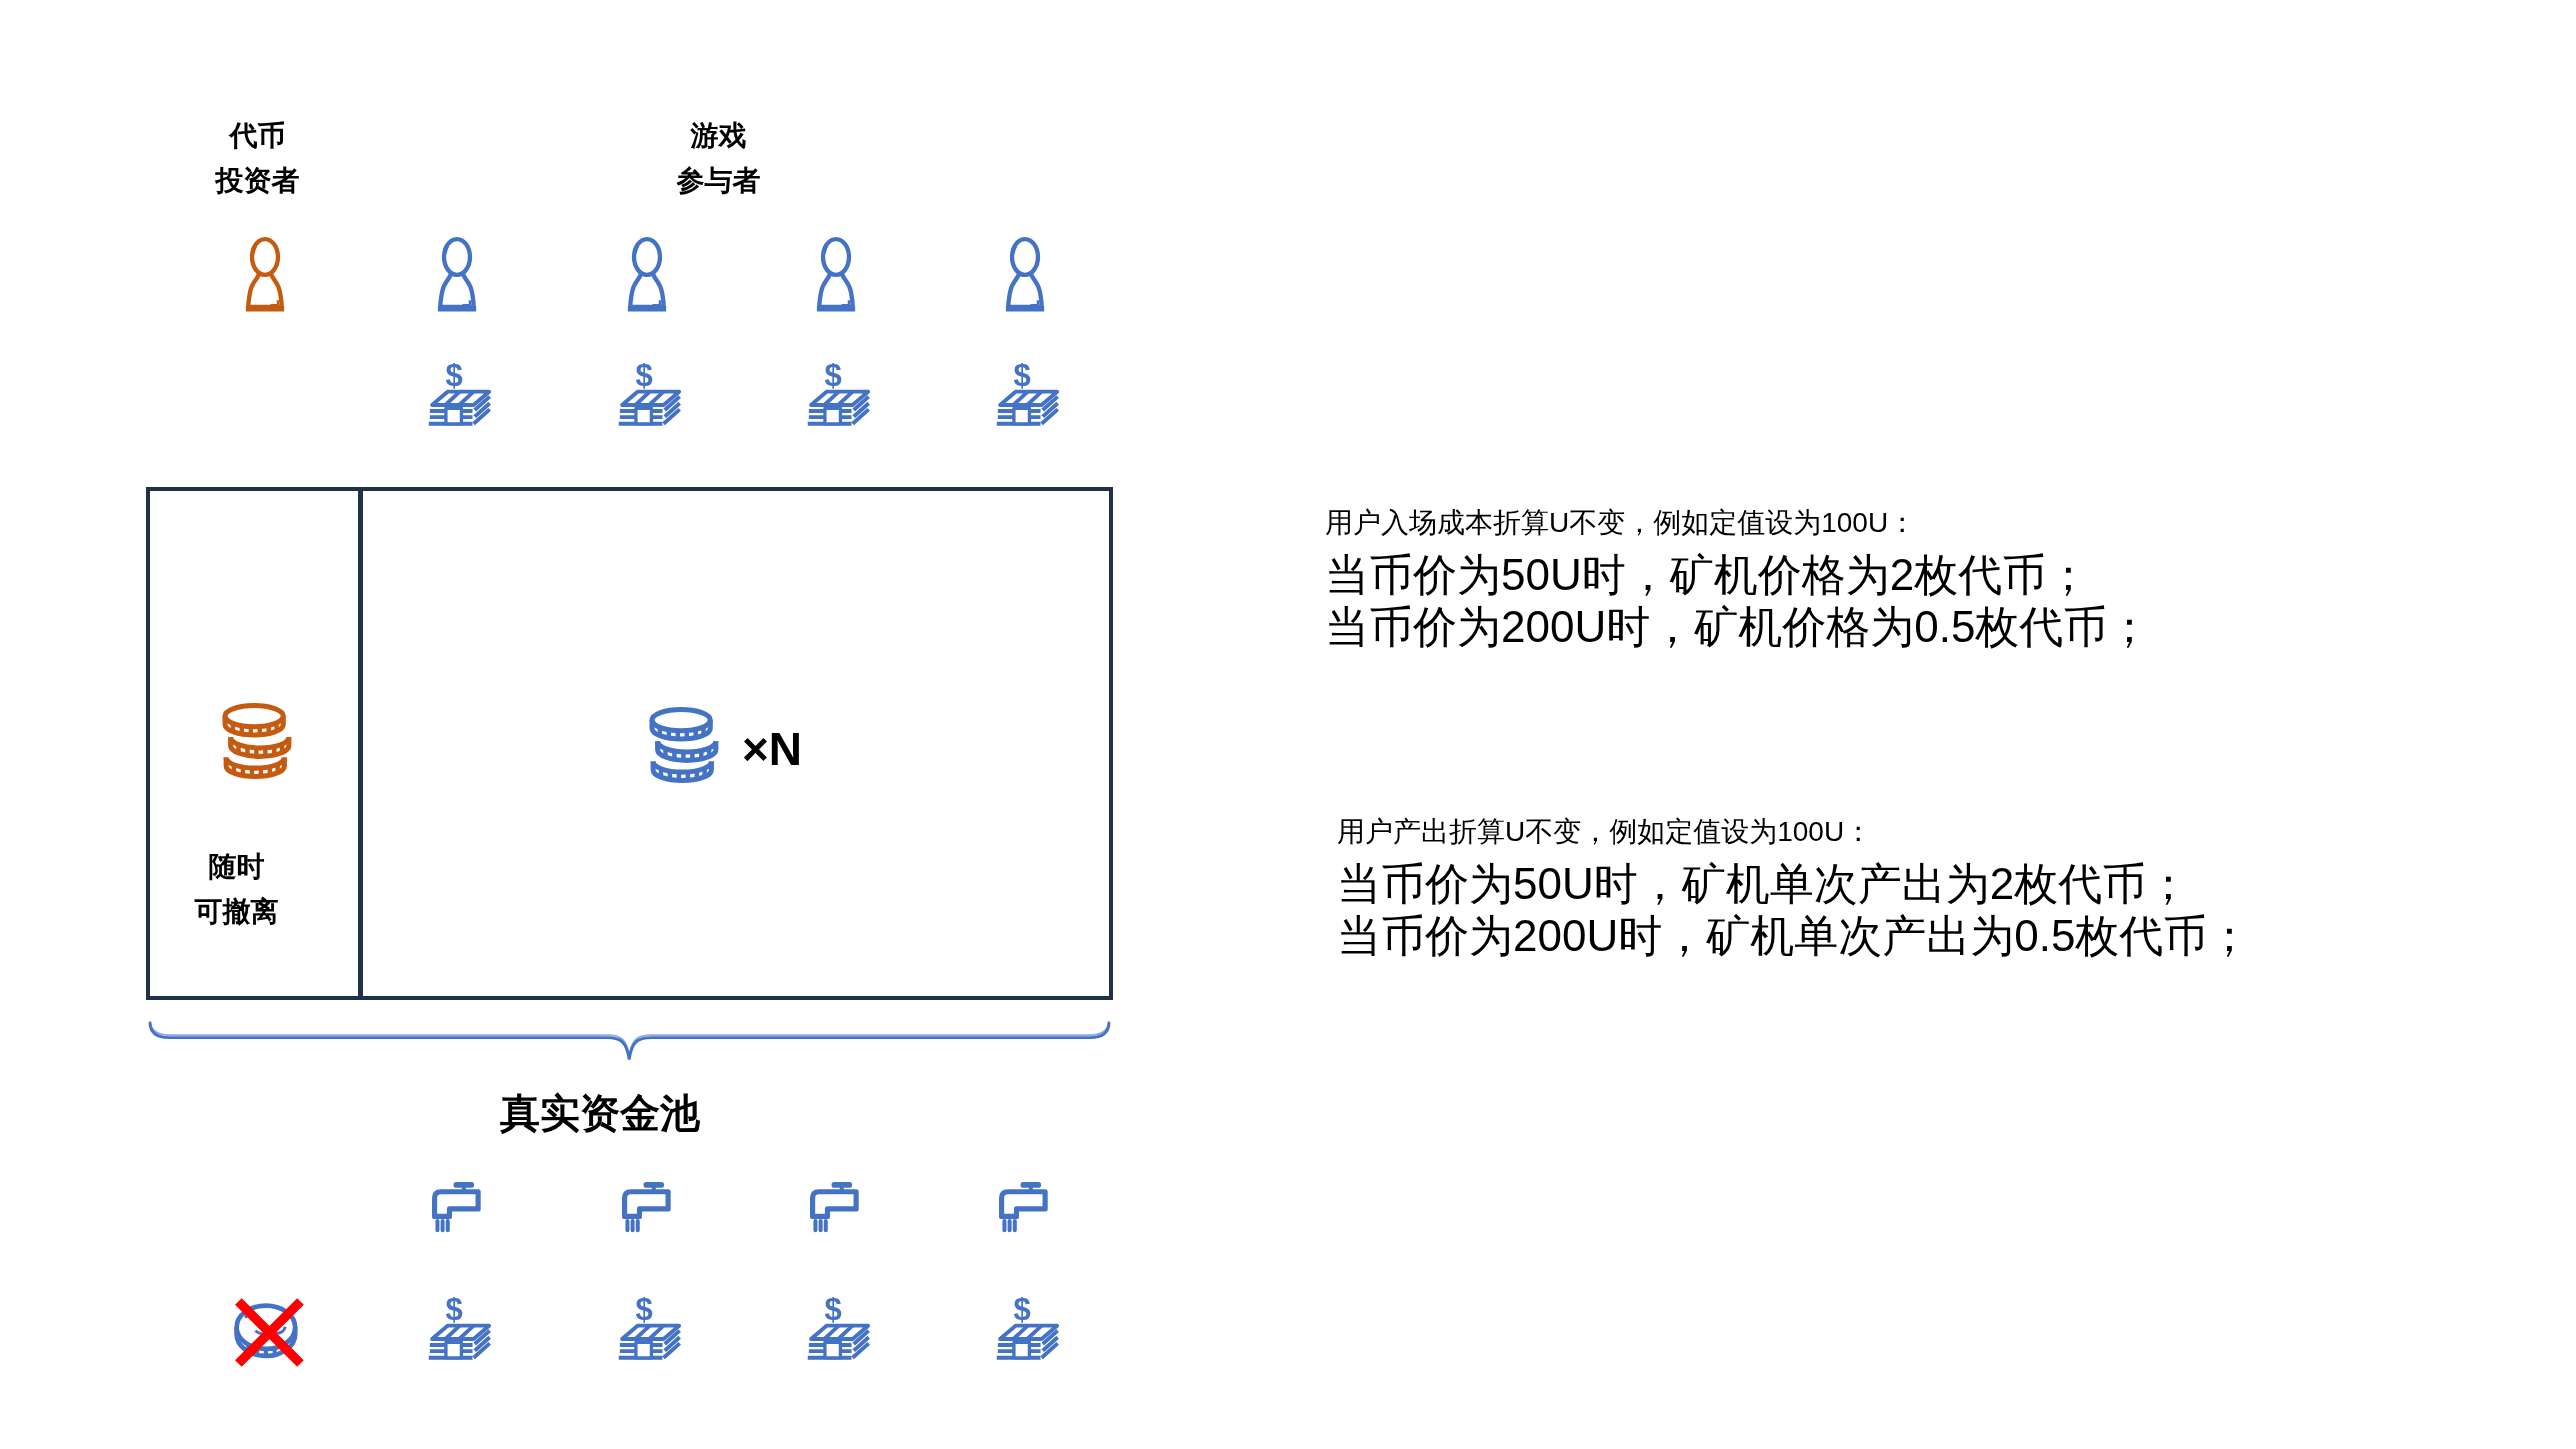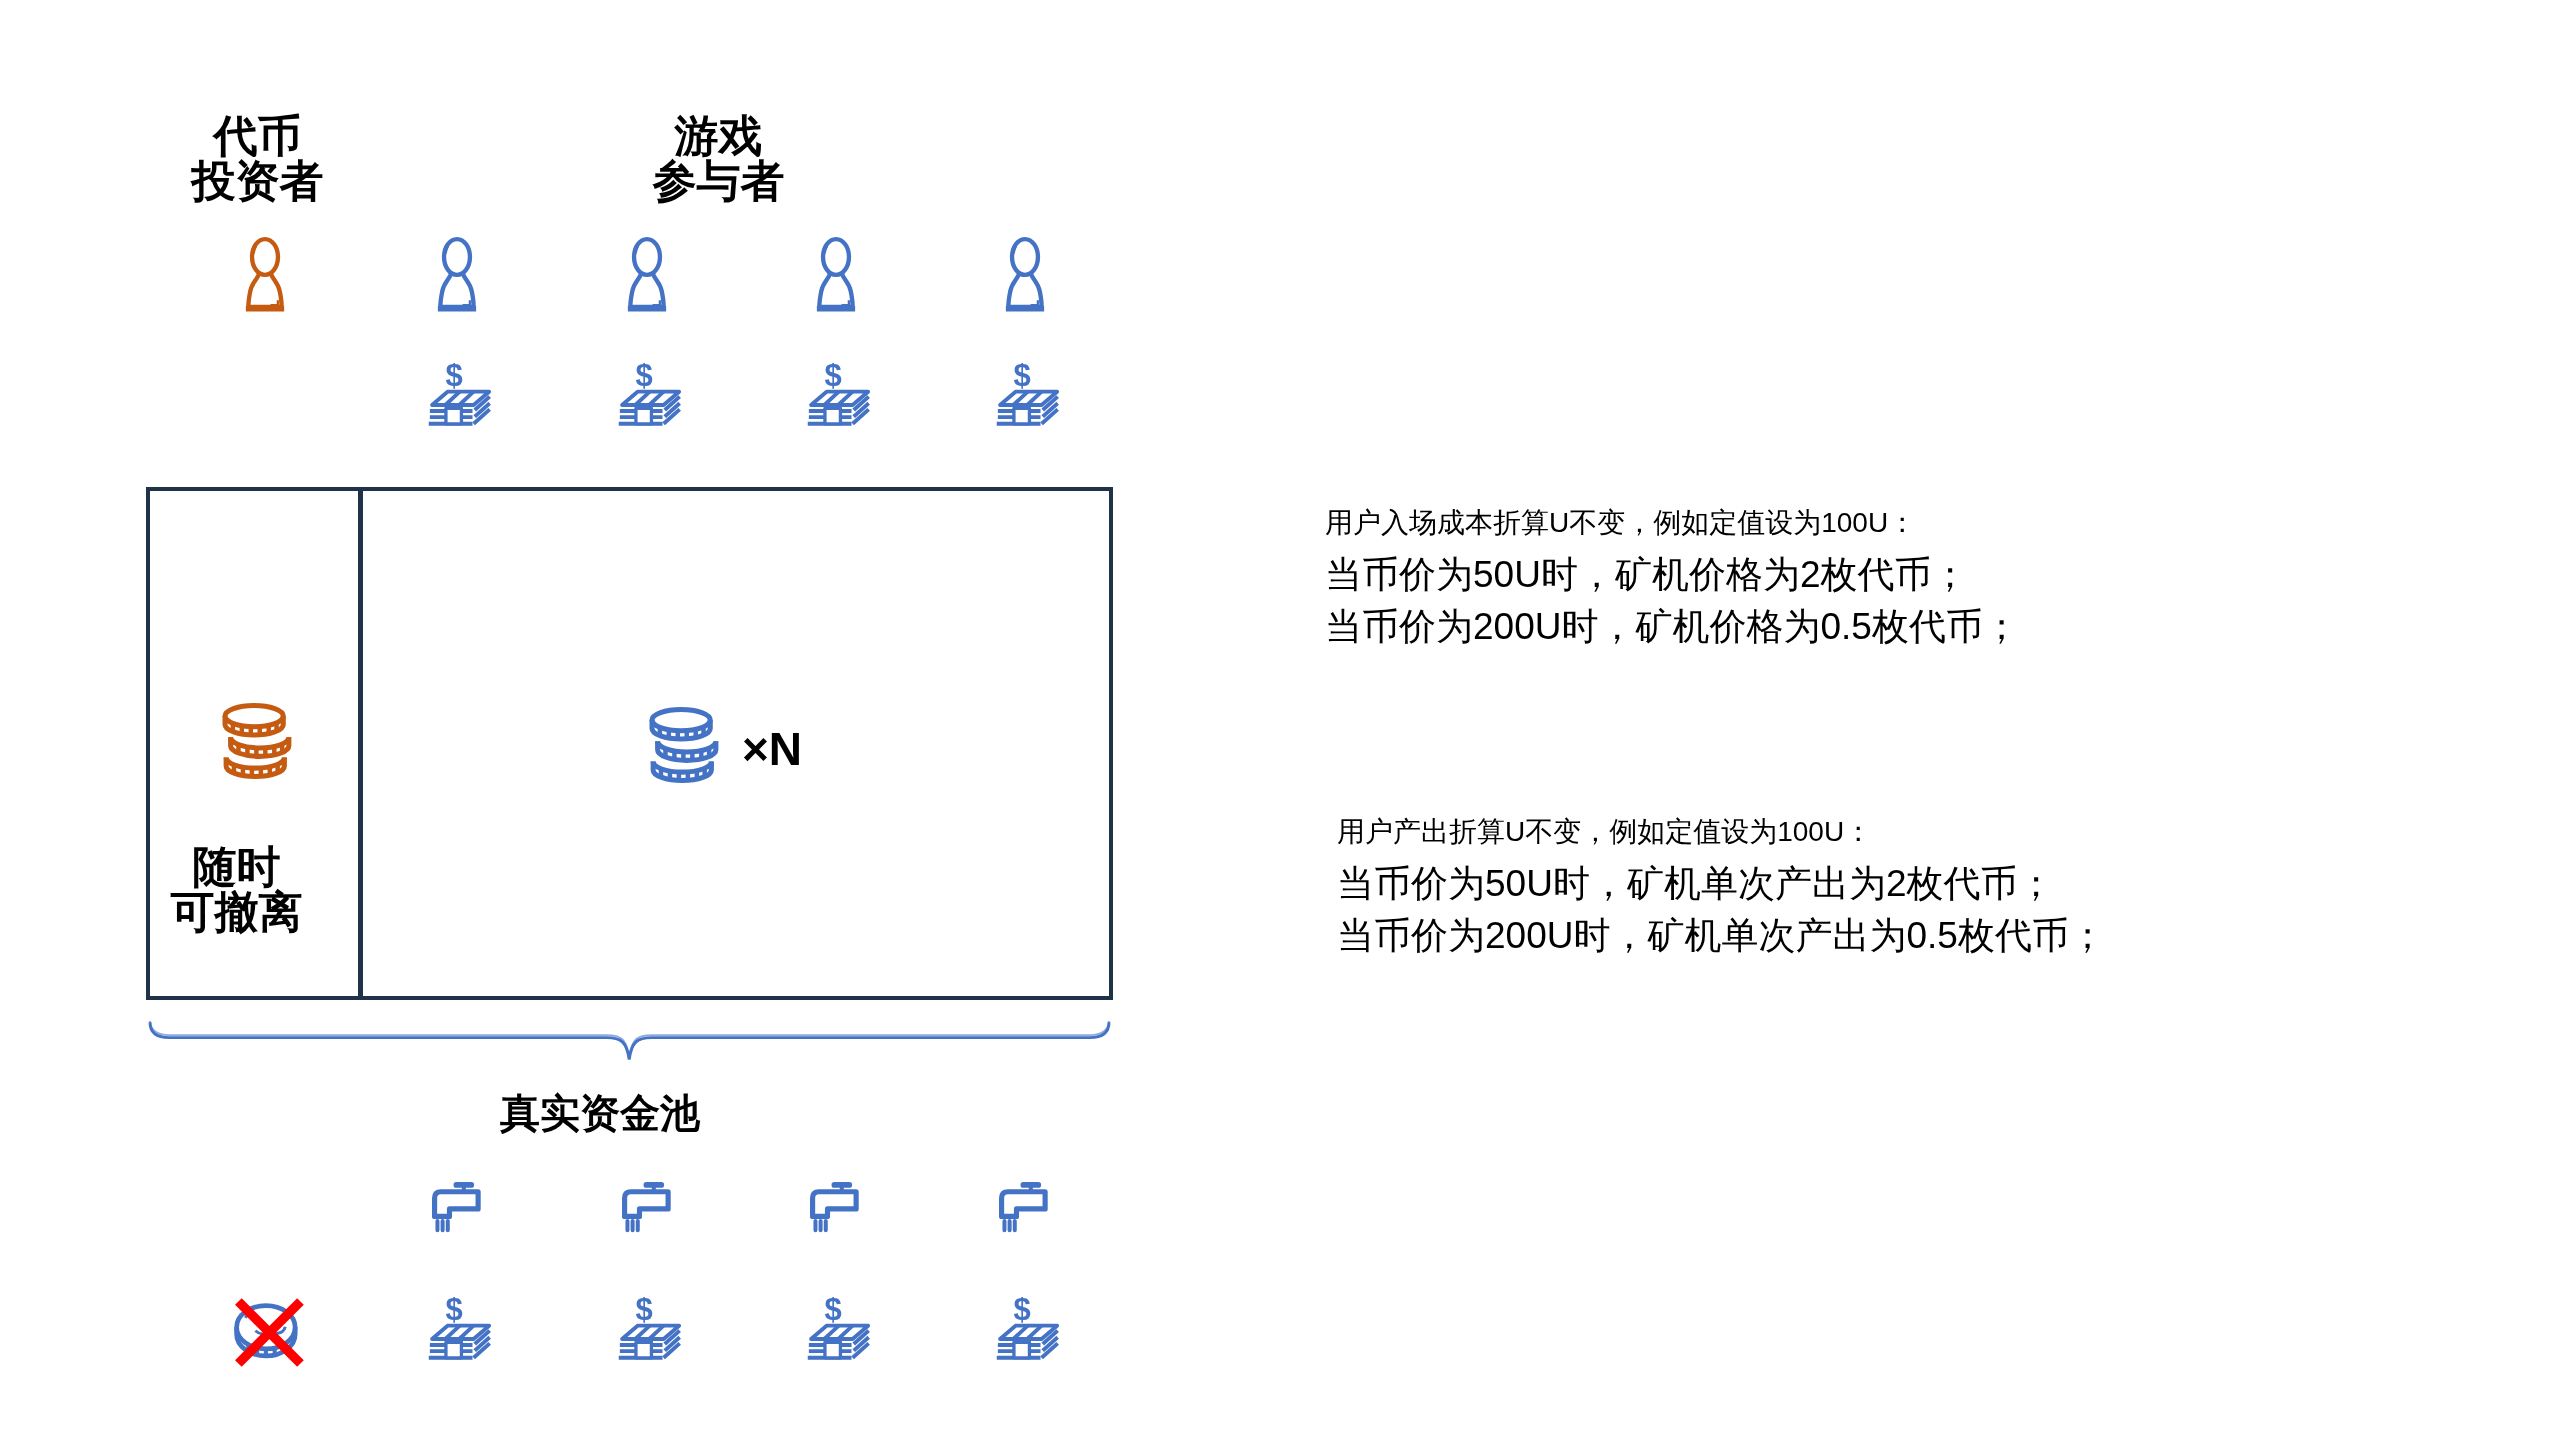--- a/index.html
+++ b/index.html
@@ -5,21 +5,21 @@
   :root{
     --orange:#C55A11; --blue:#4472C4; --box-border:#20324A;
     --red-x:#FF0000; --text:#000000; --brace-main:#4472C4; --brace-highlight:#8FAADC;
   }
   *{margin:0;padding:0;box-sizing:border-box;}
   html,body{background:#fff;}
   body{font-family:"Liberation Sans","DejaVu Sans",sans-serif;color:var(--text);}
   #canvas{position:relative;width:2576px;height:1449px;background:#fff;overflow:hidden;}
 
   .abs{position:absolute;}
-  .two-line{white-space:pre-line;text-align:center;font-weight:bold;font-size:44px;line-height:45px;color:var(--text);}
+  .two-line{white-space:pre-line;text-align:center;font-weight:bold;font-size:28px;line-height:45px;color:var(--text);}
 
   .col-label{top:113px;width:193px;}
   .icon{display:block;}
   .icon.blue{color:var(--blue);}
   .icon.orange{color:var(--orange);}
 
   .person{width:62px;height:79px;top:236px;}
   .money{width:72px;height:75px;}
   .money.toprow{top:355px;}
   .money.bottomrow{top:1289px;}
@@ -36,21 +36,21 @@
 
   #pool-brace{left:146px;top:1021px;width:967px;height:41px;}
   #pool-caption{left:500px;top:1086px;width:258px;text-align:left;font-weight:bold;font-size:40px;color:var(--text);}
 
   #blocked-coin{width:82px;height:77px;left:229px;top:1294px;}
 
   .rp-section{left:1325px;width:1030px;}
   #rp-section-0{top:497px;}
   #rp-section-1{top:806px;margin-left:12px;}
   .rp-title{font-size:28px;font-weight:normal;line-height:52px;white-space:nowrap;color:var(--text);}
-  .rp-line{font-size:37px;line-height:52px;white-space:nowrap;color:var(--text);}
+  .rp-line{font-size:44px;line-height:52px;white-space:nowrap;color:var(--text);}
 </style>
 </head>
 <body>
 
 <svg width="0" height="0" style="position:absolute" aria-hidden="true">
   <defs>
     <g id="sym-person" fill="none" stroke="currentColor" stroke-width="7">
       <ellipse cx="50" cy="34" rx="21" ry="29"></ellipse>
       <path d="M36,16 a24,32 0 0 0 -4,12" stroke-width="3"></path>
       <path d="M41,59 C39,70 29,74 26,90 C24,100 23,107 23,115 L77,115 C77,107 76,100 74,90 C71,74 61,70 59,59" stroke-linejoin="round"></path>

